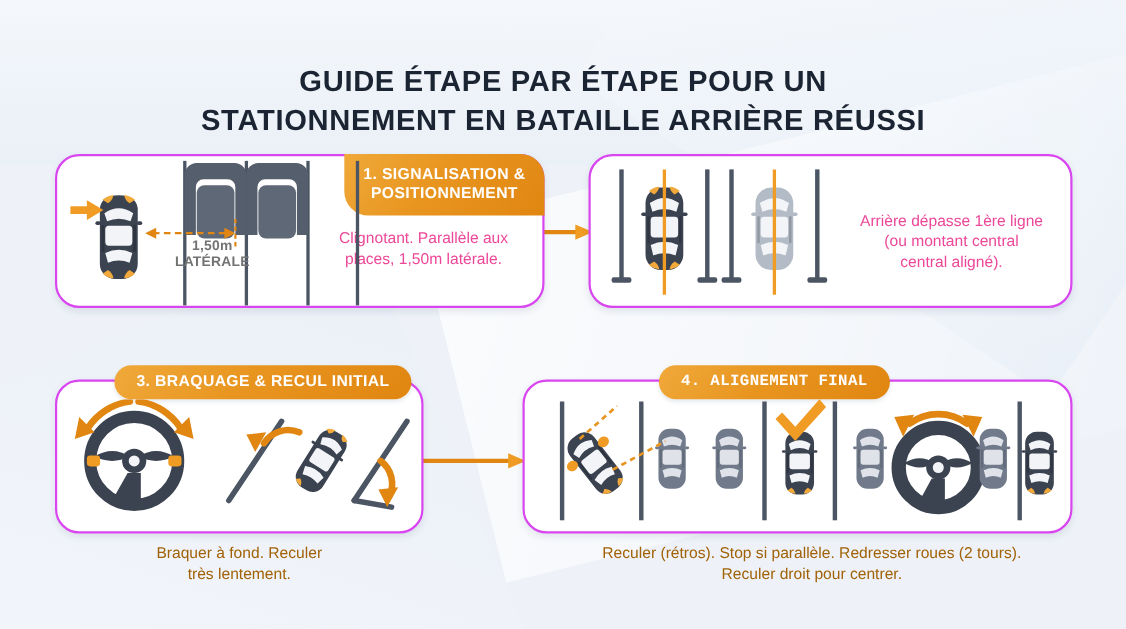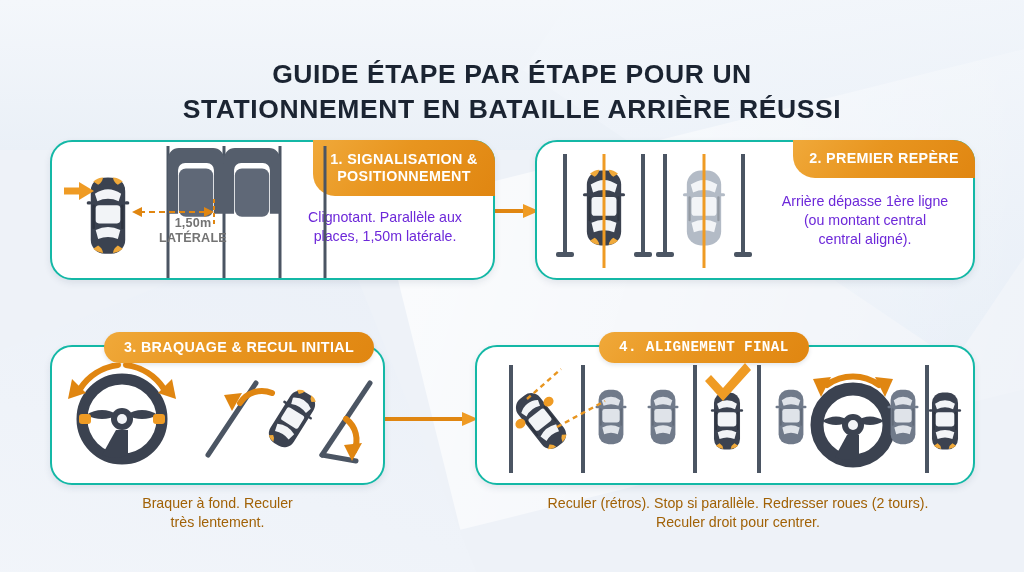--- a/index.html
+++ b/index.html
@@ -47,21 +47,21 @@
     text-align: center;
     color: #1b2432;
     font-size: 26.5px; font-weight: bold;
     letter-spacing: .6px; line-height: 1.33; margin-top: 24px;
   }
 
   
   .card {
     position: absolute;
     background: #ffffff;
-    border: 2px solid #14b8a6;
+    border: 2px solid #d946ef;
     border-radius: 22px;
     box-shadow: 0 3px 7px rgba(40,60,90,.10);
   }
   #card1 { left: 50px;  top: 140px; width: 445px; height: 140px; }
   #card2 { left: 535px; top: 140px; width: 440px; height: 140px; }
   #card3 { left: 50px;  top: 345px; width: 335px; height: 140px; }
   #card4 { left: 475px; top: 345px; width: 500px; height: 140px; font-family: Liberation Mono, monospace; }
 
   
   .badge {
@@ -87,21 +87,21 @@
     box-shadow: 0 2px 4px rgba(40,60,90,.13);
   }
   #badge3 { left: 52px;  top: -15px; }
   #badge4 { left: 122px; top: -15px; }
 
   
   .card-text-inline {
     position: absolute;
     right: 8px;
     text-align: center;
-    color: #6d28d9;
+    color: #ec4899;
     font-size: 14.2px;
     line-height: 1.33;
   }
   #text1 { top: 66px; width: 200px; }
   #text2 { top: 50px; width: 200px; }
 
   
   .card-caption {
     position: absolute;
     text-align: center;
@@ -253,23 +253,20 @@
     </div>
 
     <div class="measure-label" id="m1">
       <div>1,50m</div>
       <div>LATÉRALE</div>
     </div>
   </div>
 
   <div class="card" id="card2">
 
-    <div class="badge badge-inline" id="badge2">
-      <div>2. PREMIER REPÈRE</div>
-    </div>
 
     <div class="card-text-inline" id="text2">
       <div>Arrière dépasse 1ère ligne</div>
       <div>(ou montant central</div>
       <div>central aligné).</div>
     </div>
 
     <div class="scene" id="scene2">
       <svg width="230" height="128" viewBox="0 0 230 128">
         <defs>

